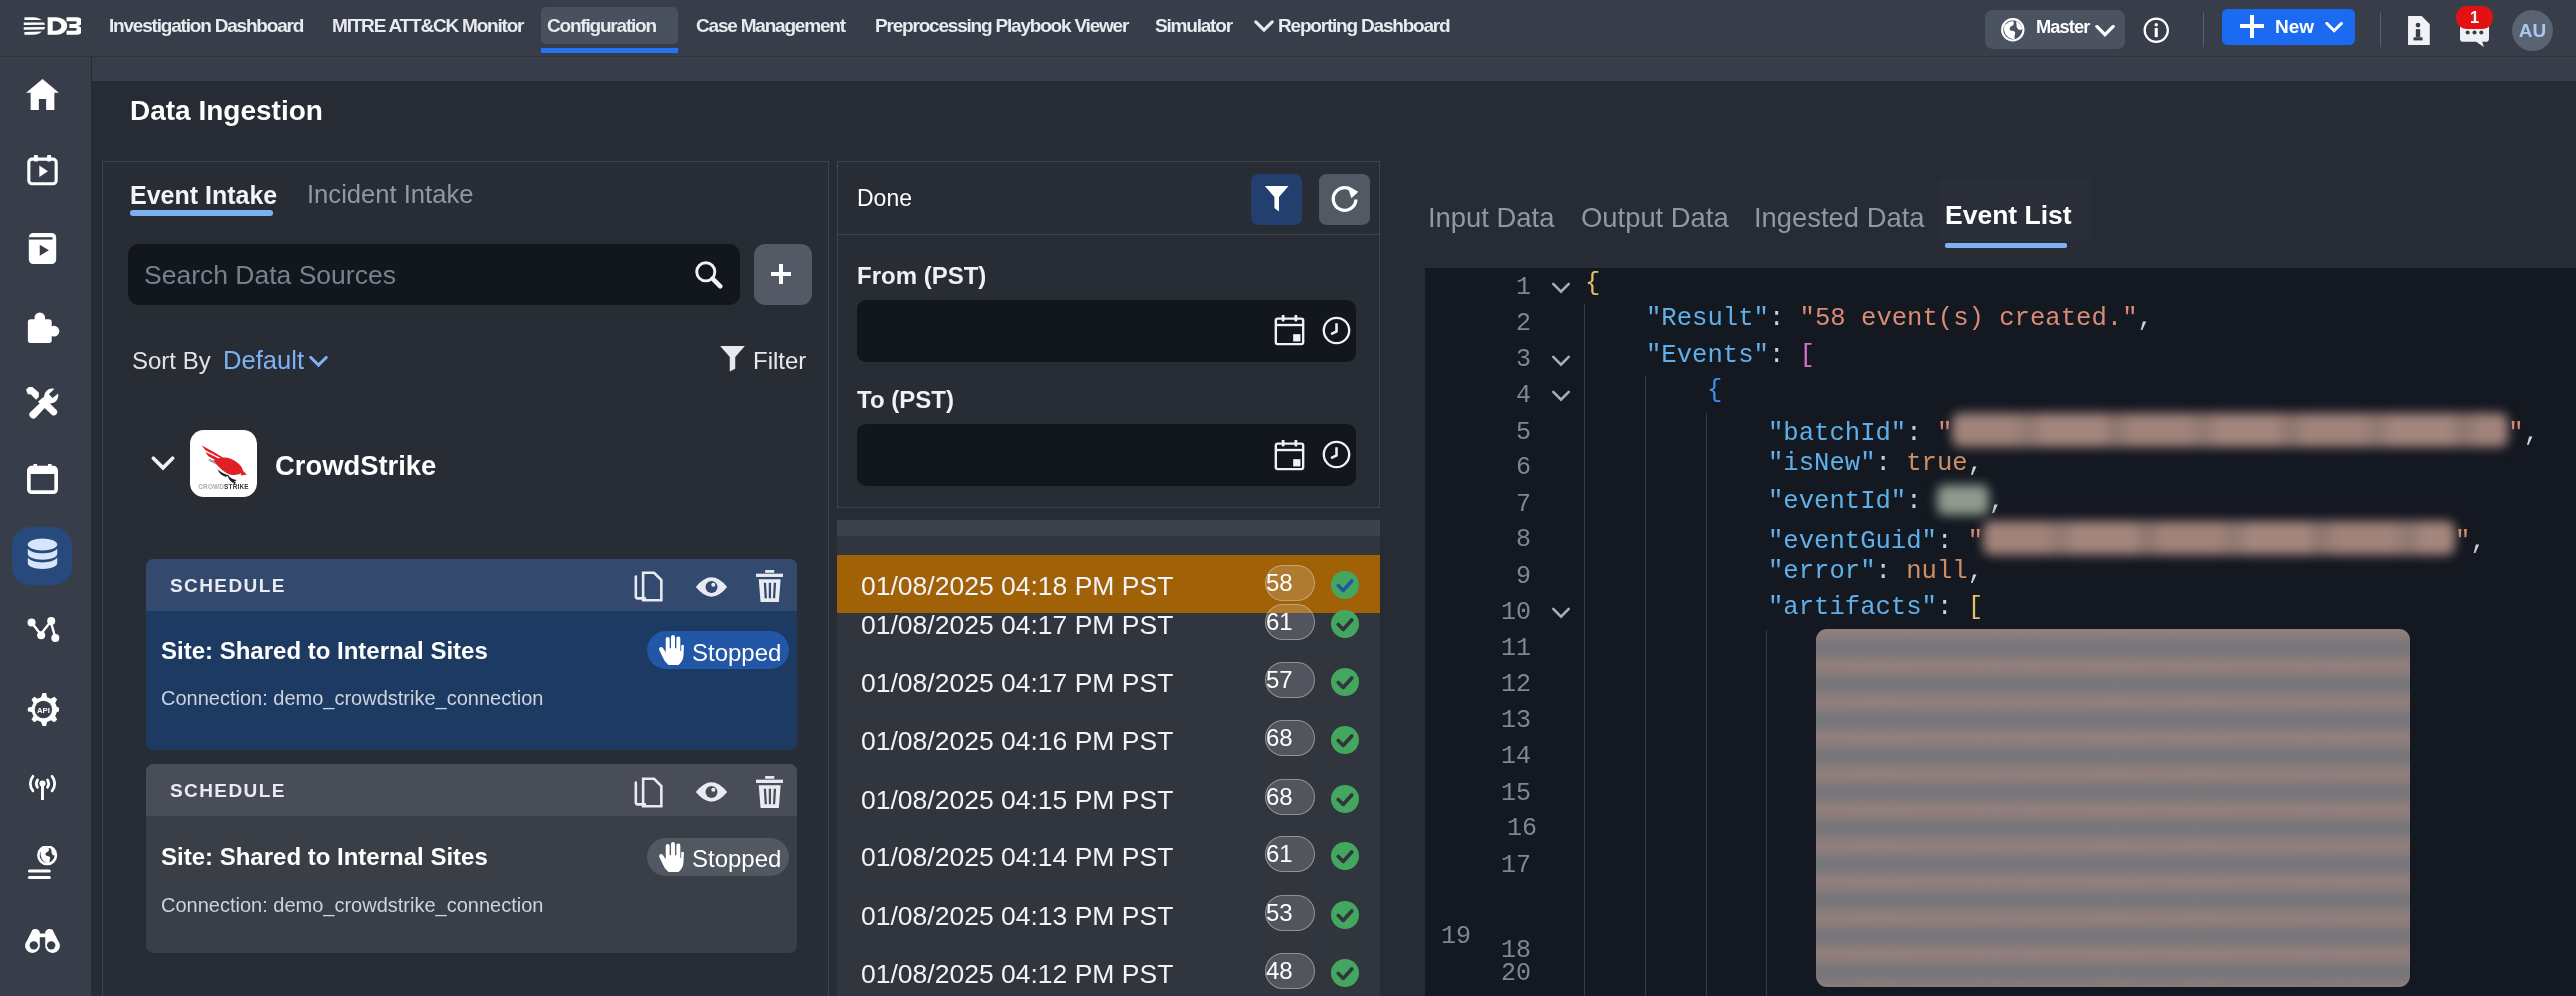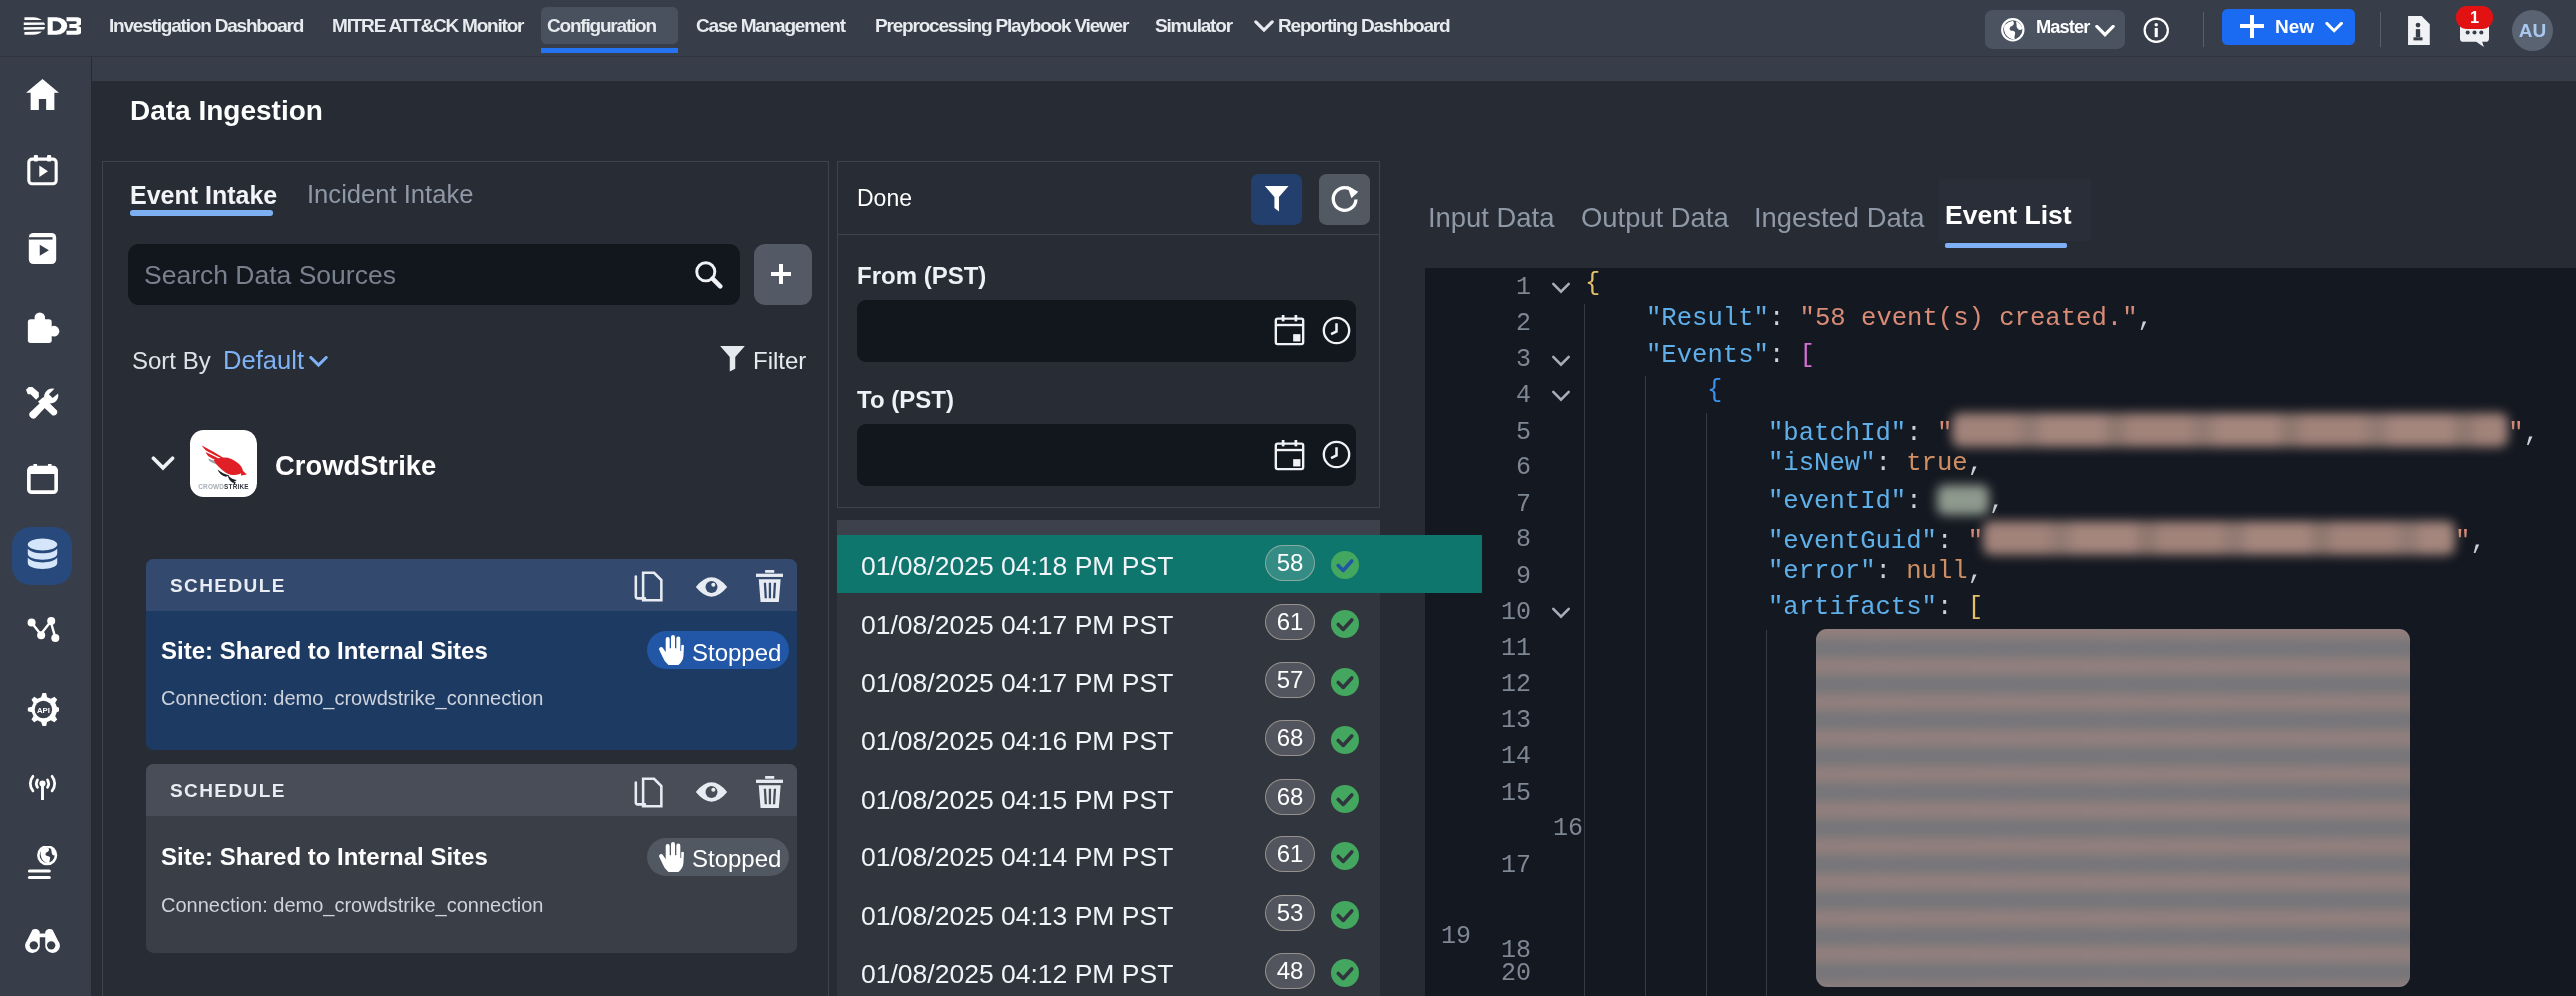--- a/index.html
+++ b/index.html
@@ -17,21 +17,21 @@
   .lpanel{left:102px;top:161px;width:727px;height:836px;background:#282c35;border:0.9px solid #3e434d;box-sizing:border-box;}
   .mpanel{left:837px;top:161px;width:543px;height:347px;background:#282c35;border:0.9px solid #3e434d;box-sizing:border-box;}
   .mlist{left:837px;top:520px;width:543px;height:477px;background:#31353e;}
   .codepanel{left:1425px;top:268px;width:1151px;height:729px;background:#141821;}
   .tab-on{font-size:25.6px;font-weight:bold;color:#f2f4f8;}
   .tab-off{font-size:25.6px;color:#8f98a6;}
   .input-dark{background:#12161d;border-radius:9.1px;}
   .lbl{font-size:24px;font-weight:bold;color:#eef1f5;}
   .row{left:0;width:543px;height:58px;}
   .rowtxt{left:24px;top:15.5px;font-size:26.5px;color:#f1f4f8;}
-  .badge{left:428px;top:10px;width:48px;height:34px;border-radius:18.3px;background:rgba(255,255,255,0.16);border:1.8px solid rgba(205,196,182,0.55);color:#fff;font-size:24px;text-align:center;line-height:34px;}
+  .badge{left:428px;top:10px;width:48px;height:34px;border-radius:18.3px;background:rgba(255,255,255,0.16);border:1.8px solid rgba(205,196,182,0.55);color:#fff;font-size:24px;text-align:left;line-height:34px;}
   .mono{font-family:"Liberation Mono",monospace;font-size:25.6px;white-space:pre;}
   .ln{position:absolute;width:55px;text-align:right;color:#7e8794;font-family:"Liberation Mono",monospace;font-size:25px;}
   .k{color:#5fb0ea;}
   .s{color:#d98b75;}
   .o{color:#cf8f63;}
   .p{color:#ccd2da;}
   .gold{color:#e2c068;}
   .orch{color:#d46fd4;}
   .bblue{color:#3c92ee;}
   .guide{position:absolute;width:0.9px;background:#343a46;}
@@ -330,21 +330,21 @@
     </g>
     <rect x="8.5" y="0" width="3" height="7" fill="#f0f2f5"></rect>
     <rect x="22.5" y="0" width="3" height="7" fill="#f0f2f5"></rect>
     <rect x="21" y="21" width="8" height="8" fill="#f0f2f5"></rect>
   </svg>
 <svg class="a" style="left:1322px;top:440px" width="29" height="29" viewBox="0 0 32 32">
     <circle cx="16" cy="16" r="14" fill="none" stroke="#f0f2f5" stroke-width="2.6"></circle>
     <path d="M16 8 L16 17 L10 20" fill="none" stroke="#f0f2f5" stroke-width="2.8"></path>
   </svg>
 <div class="a" style="left:837px;top:520px;width:543px;height:15.5px;background:#3c414b"></div>
-<div class="a" style="left:837px;top:535px;width:645px;height:58px;background:#0f766e">
+<div class="a" style="left:837px;top:555px;width:543px;height:58px;background:#a16207">
   <div class="a rowtxt">01/08/2025 04:18 PM PST</div>
     <div class="a badge">58</div>
   <svg class="a" style="left:494px;top:15.5px" width="28" height="28" viewBox="0 0 31 31">
       <circle cx="15.5" cy="15.5" r="15.5" fill="#44a75f"></circle>
       <path d="M8 16 L13.5 21.5 L23 11" fill="none" stroke="#2156a4" stroke-width="4" stroke-linecap="round" stroke-linejoin="round"></path>
     </svg>
 </div>
 <div class="a row" style="left:837px;top:594px">
   <div class="a rowtxt">01/08/2025 04:17 PM PST</div>
     <div class="a badge">61</div>
@@ -420,21 +420,21 @@
 <div class="ln" style="left:1476px;top:453px">6</div>
 <div class="ln" style="left:1476px;top:490px">7</div>
 <div class="ln" style="left:1476px;top:525px">8</div>
 <div class="ln" style="left:1476px;top:562px">9</div>
 <div class="ln" style="left:1476px;top:598px">10</div>
 <div class="ln" style="left:1476px;top:634px">11</div>
 <div class="ln" style="left:1476px;top:670px">12</div>
 <div class="ln" style="left:1476px;top:706px">13</div>
 <div class="ln" style="left:1476px;top:742px">14</div>
 <div class="ln" style="left:1476px;top:779px">15</div>
-<div class="ln" style="left:1528px;top:814px">16</div>
+<div class="ln" style="left:1482px;top:814px">16</div>
 <div class="ln" style="left:1476px;top:851px">17</div>
 <div class="ln" style="left:1476px;top:936px">18</div>
 <div class="ln" style="left:1416px;top:922px">19</div>
 <div class="ln" style="left:1476px;top:959px">20</div>
 <svg class="a" style="left:1551px;top:282px" width="20" height="12" viewBox="0 0 22 13">
     <path d="M2.5 2 L11 10.5 L19.5 2" stroke="#a7aeb9" stroke-width="2.8" fill="none" stroke-linecap="round"></path>
   </svg>
 <svg class="a" style="left:1551px;top:355px" width="20" height="12" viewBox="0 0 22 13">
     <path d="M2.5 2 L11 10.5 L19.5 2" stroke="#a7aeb9" stroke-width="2.8" fill="none" stroke-linecap="round"></path>
   </svg>

